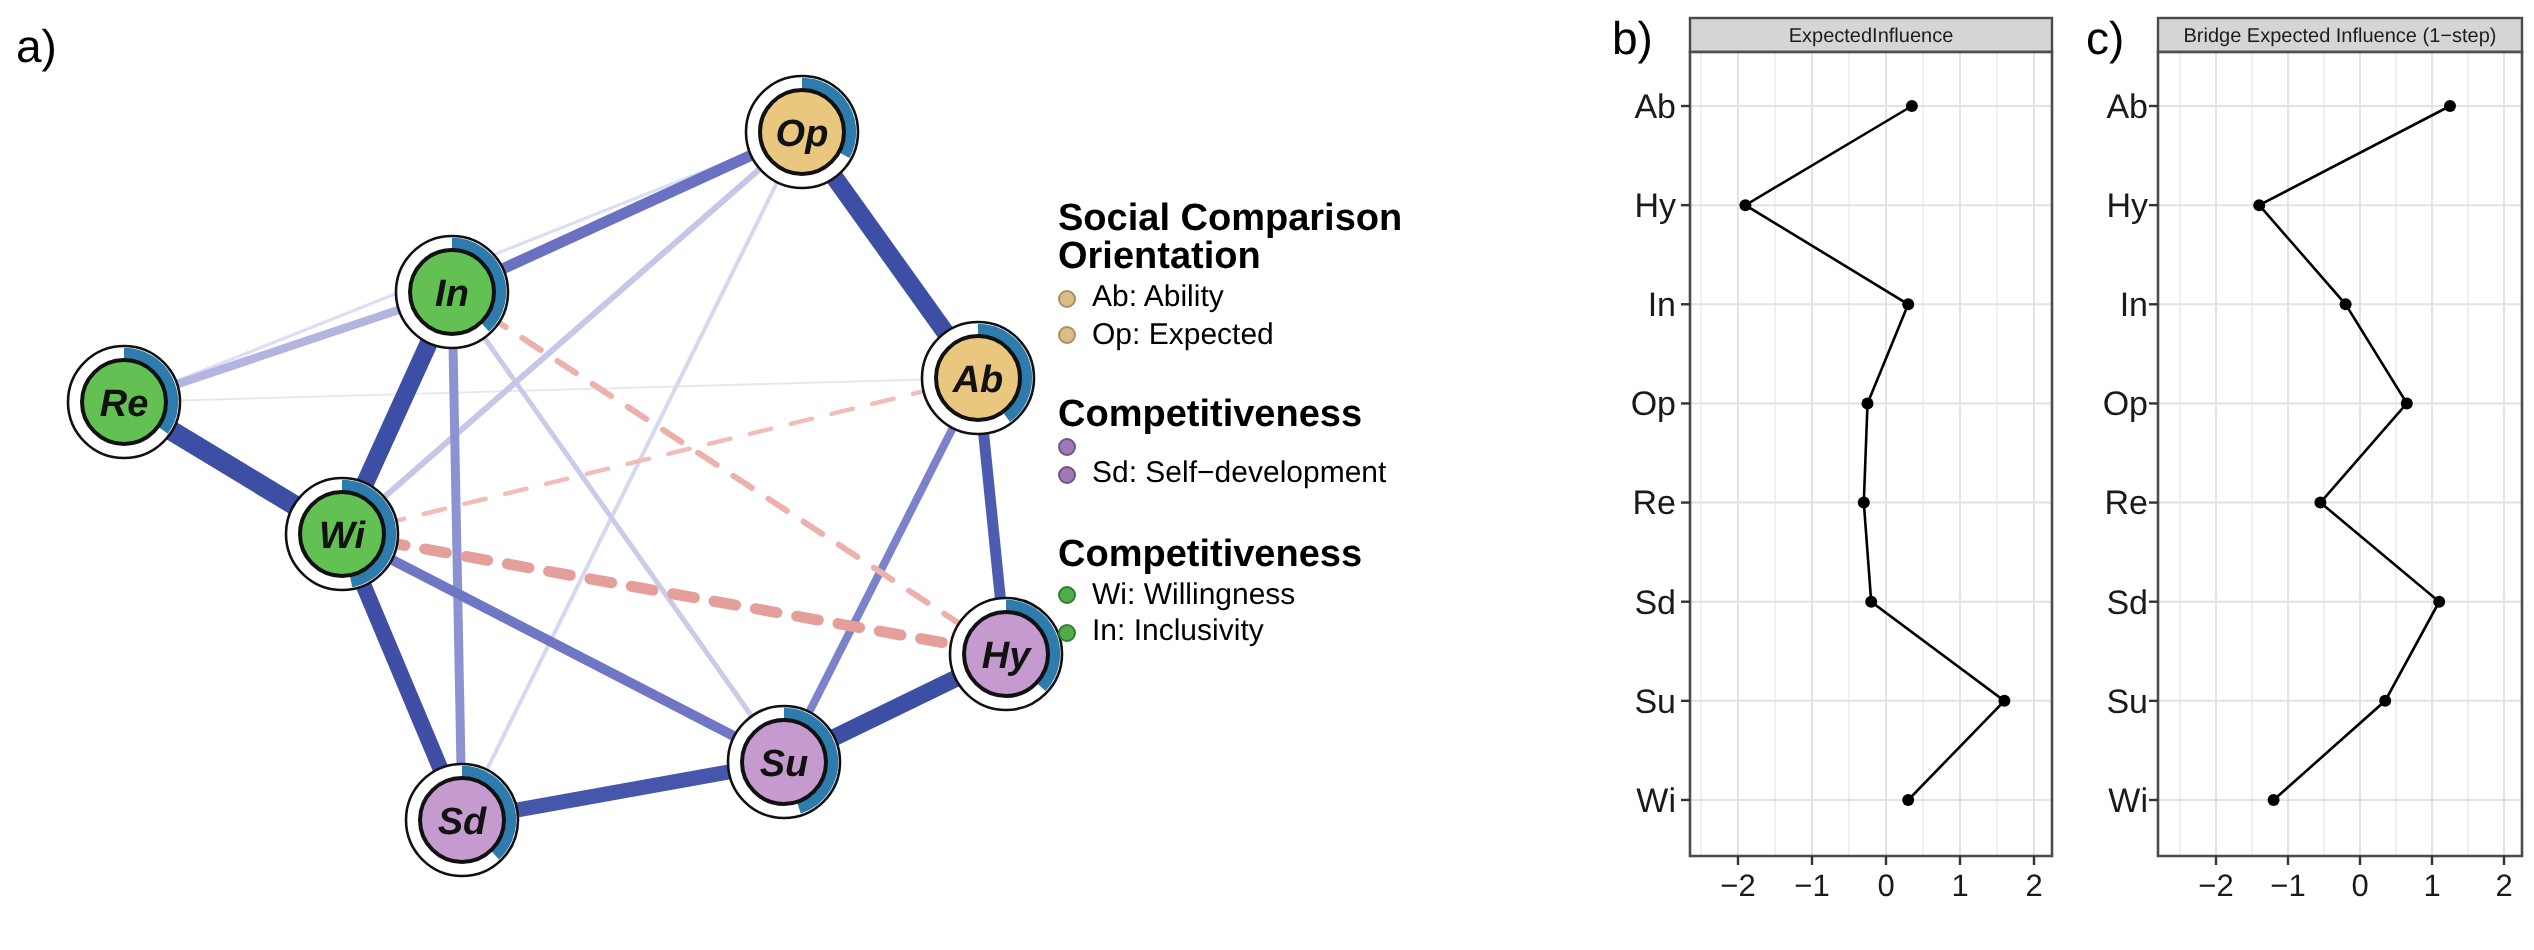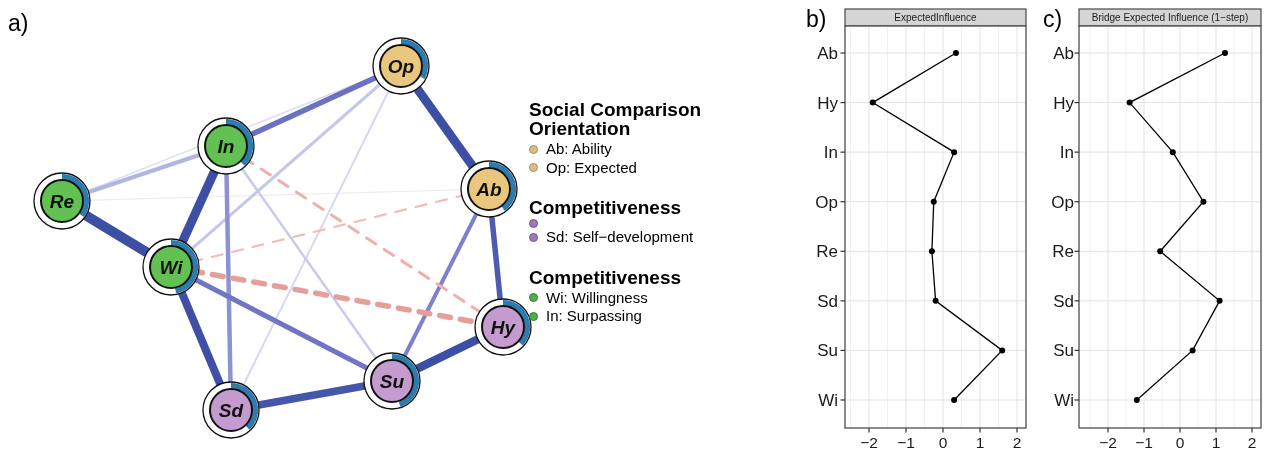--- a/index.html
+++ b/index.html
@@ -118,21 +118,21 @@
         </div>
       </div>
       <div class="lg-group">
         <div class="lg-title">Competitiveness</div>
         <div class="lg-item">
           <span class="lg-dot" style="background: rgb(79, 174, 73); border: 1.2px solid rgb(51, 125, 47);"></span>
           <span>Wi: Willingness</span>
         </div>
         <div class="lg-item">
           <span class="lg-dot" style="background: rgb(79, 174, 73); border: 1.2px solid rgb(51, 125, 47);"></span>
-          <span>In: Surpassing</span>
+          <span>In: Inclusivity</span>
         </div>
       </div>
     </div>
 
   <div id="label-b" class="panel-label">b)</div>
   <svg id="chart-b" width="245" height="475">
       <rect x="45" y="9" width="181" height="17" fill="#d5d5d5" stroke="#4a4a4a" stroke-width="1.2"></rect>
       <text x="135.5" y="21" text-anchor="middle" font-size="10px" fill="#1c1c1c">ExpectedInfluence</text>
       <rect x="45" y="26" width="181" height="402" fill="#ffffff"></rect>
       <line x1="50.5" y1="26" x2="50.5" y2="428" stroke="#f0f0f4" stroke-width="1"></line>

